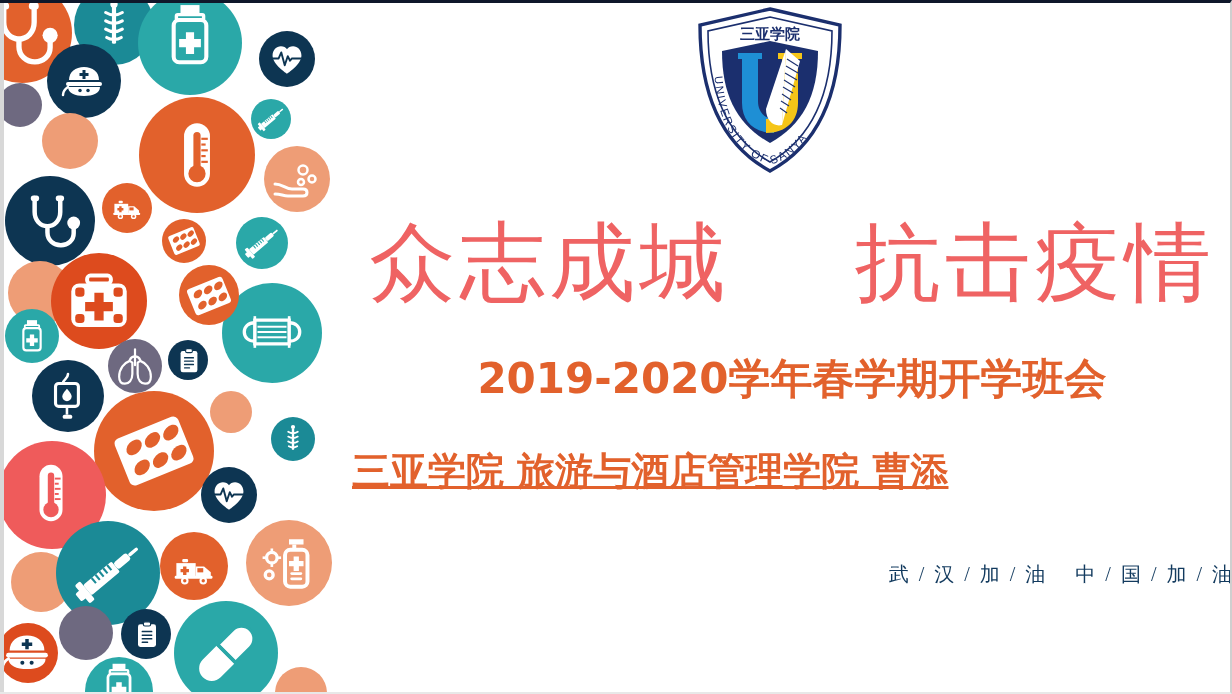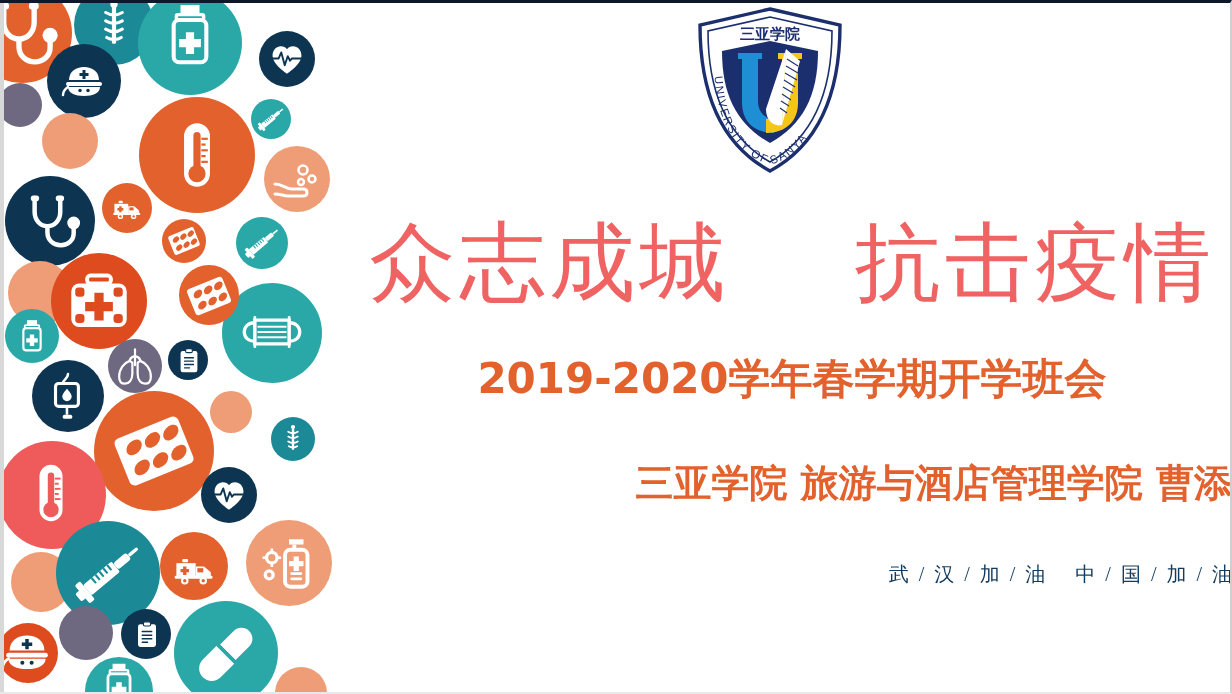--- a/index.html
+++ b/index.html
@@ -63,28 +63,29 @@
     line-height:52px;
     font-weight:bold;
     letter-spacing:0px;
     color:#e2612c;
     margin-top:14px;
   }
 
   
   .subhead2 {
     position:absolute;
-    left:352px; top:456px;
+    left:352px; top:444px;
     width:880px;
-    text-align:right;
+    text-align:left;
     font-family:"DejaVu Sans", "Liberation Sans", sans-serif;
     font-size:38px;
     line-height:48px;
     font-weight:bold;
     color:#e2612c;
+    text-decoration:underline;
   }
 
   
   .slogan {
     position:absolute;
     left:352px; top:556px;
     width:880px;
     text-align:right;
     font-family:Liberation Serif, serif;
     font-size:20px;

